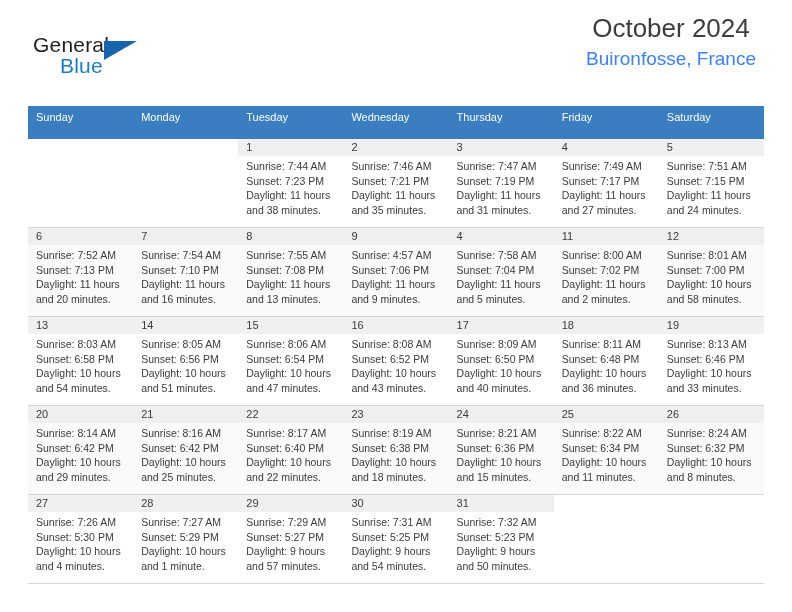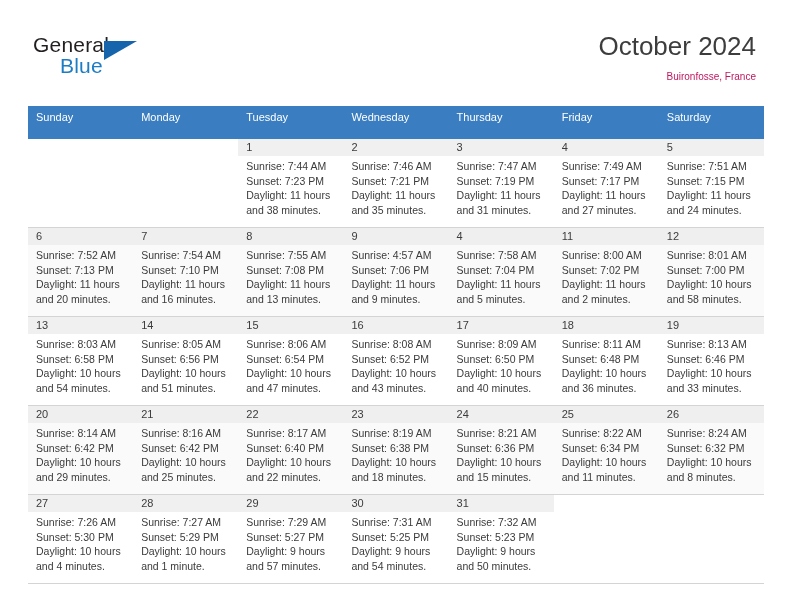--- a/index.html
+++ b/index.html
@@ -60,35 +60,35 @@
     top: 8px;
     width: 0;
     height: 0;
     border-left: 33px solid #1664ac;
     border-bottom: 19px solid transparent;
   }
 
   .title-block {
     position: absolute;
     right: 36px;
-    top: 30px;
-    text-align: right;
+    top: 12px;
+    text-align: center;
   }
   .cal-title {
     font-size: 26px;
     font-weight: normal;
     color: #3d3d3d;
     line-height: 32px;
     white-space: nowrap;
   }
   .cal-subtitle {
     margin-top: 6px;
-    font-size: 10px;
+    font-size: 19px;
     font-weight: normal;
-    color: #be185d;
+    color: #3b82f6;
     line-height: 18px;
     white-space: nowrap;
   }
 
   
   .calendar {
     position: absolute;
     left: 28px;
     top: 106px;
     width: 736px;

